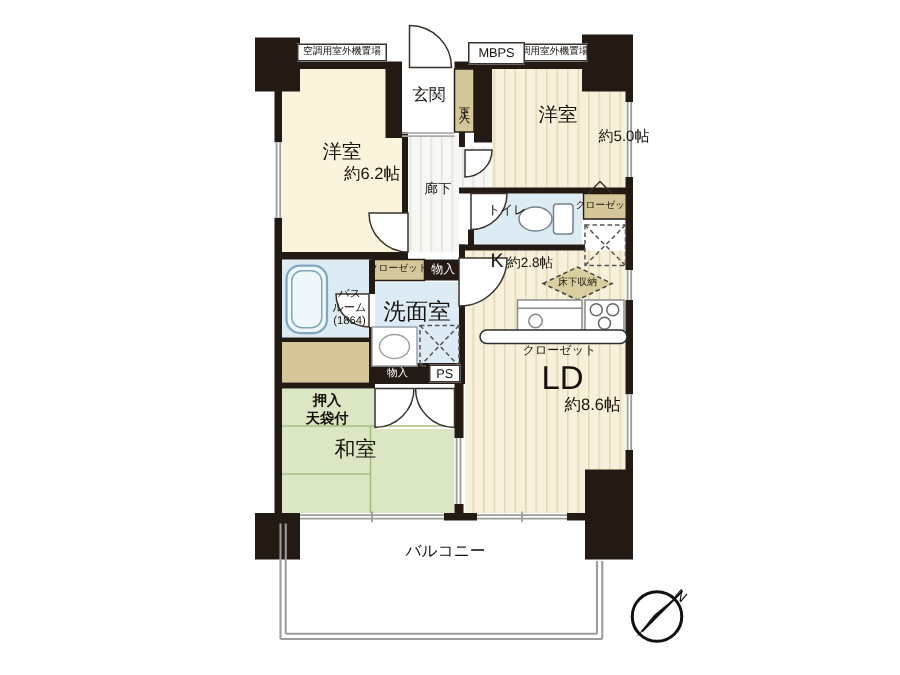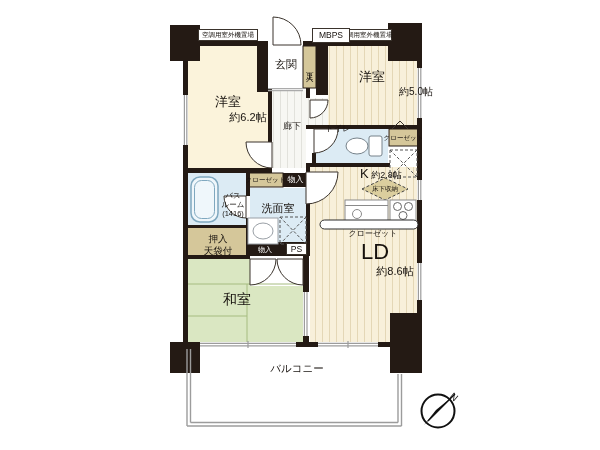--- a/index.html
+++ b/index.html
@@ -185,44 +185,44 @@
 <div class="lbl cc" style="left:286px;top:64px;font-size:11px;">玄関</div>
 <div class="lbl ctr vtext" style="left:303px;top:47px;width:13px;height:40px;font-size:7.5px;">下足入</div>
 
 <div class="lbl cc" style="left:228px;top:101px;font-size:13px;">洋室</div>
 <div class="lbl cc" style="left:228px;top:117px;font-size:11px;padding-left:40px;">約6.2帖</div>
 
 <div class="lbl cc" style="left:372px;top:76px;font-size:13px;">洋室</div>
 <div class="lbl cc" style="left:372px;top:92px;font-size:10px;margin-left:44px;">約5.0帖</div>
 
 <div class="lbl cc" style="left:292px;top:126px;font-size:9px;">廊下</div>
-<div class="lbl cc" style="left:338px;top:128px;font-size:8.5px;">トイレ</div>
+<div class="lbl cc" style="left:338px;top:140px;font-size:8.5px;">トイレ</div>
 <div class="lbl cc" style="left:403.5px;top:137.5px;font-size:6.5px;">クローゼット</div>
 
-<div class="lbl" style="left:360px;top:167px;font-size:9px;">
+<div class="lbl" style="left:327px;top:167px;font-size:9px;">
   <span style="font-size:13px;">K</span>
   <span>約2.8帖</span>
 </div>
 <div class="lbl cc" style="left:385px;top:189px;font-size:6.5px;">床下収納</div>
 <div class="lbl cc" style="left:373px;top:234px;font-size:8px;">クローゼット</div>
 
 <div class="lbl cc" style="left:375px;top:252px;font-size:22px;">LD</div>
 <div class="lbl cc" style="left:363px;top:271px;font-size:11px;margin-left:32px;">約8.6帖</div>
 
 <div class="lbl tac" style="left:218px;top:179px;width:30px;font-size:7.5px;line-height:1.2;">
   <div>バス</div>
   <div>ルーム</div>
-  <div>(1416)</div>
+  <div>(1864)</div>
 </div>
 
 <div class="lbl cc" style="left:265.5px;top:180px;font-size:6.5px;">クローゼット</div>
 <div class="lbl cc white" style="left:295.5px;top:180px;font-size:8px;">物入</div>
-<div class="lbl cc" style="left:278px;top:208px;font-size:11px;">洗面室</div>
-
-<div class="lbl tac" style="left:218px;top:221px;transform:translateX(-50%);font-size:9.5px;line-height:1.25;">
+<div class="lbl cc" style="left:278px;top:208px;font-size:15px;">洗面室</div>
+
+<div class="lbl tac" style="left:218px;top:250px;transform:translateX(-50%);font-size:9.5px;line-height:1.25;font-weight:bold;">
   <div>押入</div>
   <div>天袋付</div>
 </div>
 <div class="lbl cc white" style="left:265px;top:249px;font-size:7px;">物入</div>
 <div class="lbl wbox ctr" style="left:286px;top:243px;width:21px;height:12px;font-size:8.5px;">PS</div>
 
 <div class="lbl cc" style="left:237px;top:299px;font-size:14px;">和室</div>
 <div class="lbl cc" style="left:297px;top:368px;font-size:10.5px;">バルコニー</div>
 
 </div>

